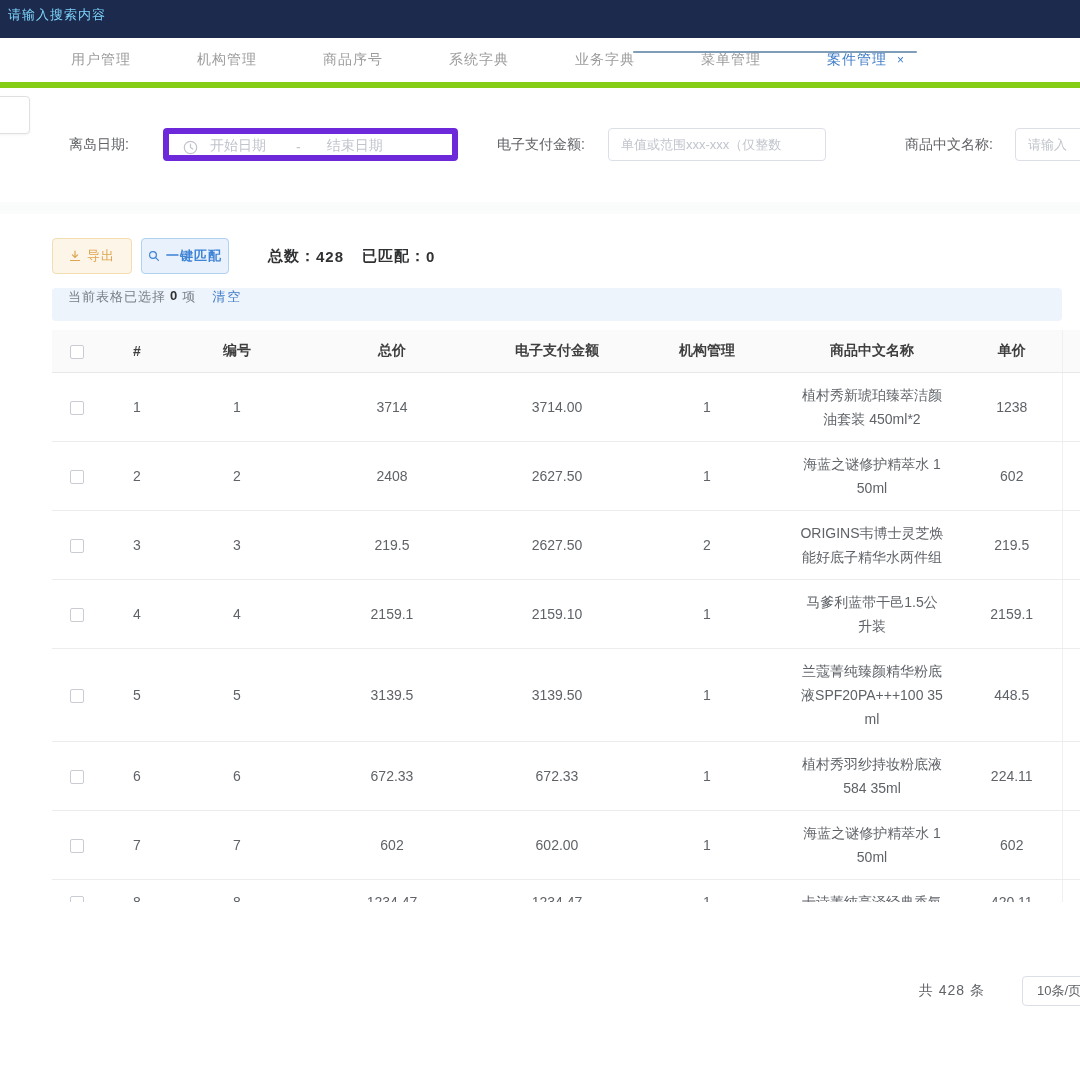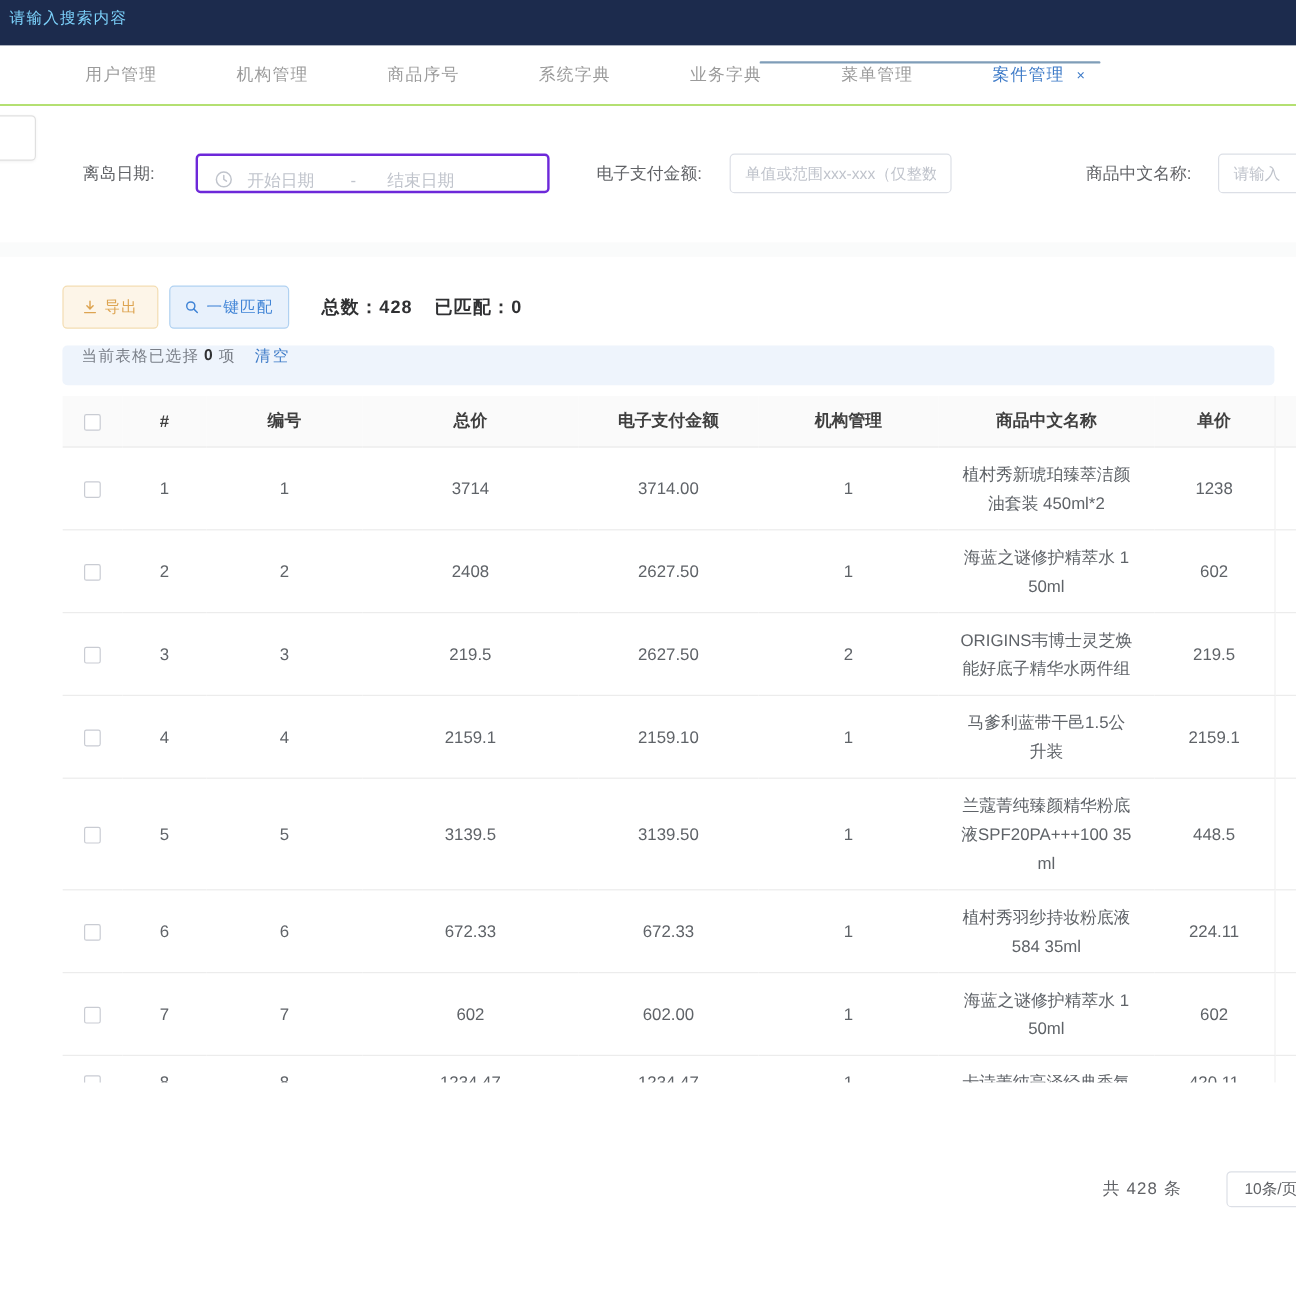--- a/index.html
+++ b/index.html
@@ -6,60 +6,60 @@
   html,body { width:1080px; height:1077px; overflow:hidden; background:#fff;
     font-family:"Liberation Sans","DejaVu Sans",sans-serif; position:relative; }
 
   
   .topbar { position:absolute; left:0; top:0; width:1080px; height:38px;
     background:#1c2b4d; display:flex; align-items:flex-start; padding:6px 0 0 8px; }
   .topbar-search { color:#7dd3fc; font-size:13px; letter-spacing:1px; cursor:text; }
 
   
   .tabsbar { position:absolute; left:0; top:38px; width:1080px; height:50px;
-    background:#fff; border-bottom:1px solid #84cc16; display:flex; align-items:center;
+    background:#fff; border-bottom:6px solid #84cc16; display:flex; align-items:center;
     padding-left:60px; }
   .tab { font-size:14px; color:#9b9b9b; margin-right:44px; padding:0 11px;
     white-space:nowrap; cursor:pointer; letter-spacing:1px; }
   .tab.active { color:#3e7bc8; }
   .tab .close-x { font-size:12px; margin-left:10px; color:#3e7bc8; }
   .tab-underline { position:absolute; left:633px; top:51px; width:284px; height:2px;
     background:#7f9db8; border-radius:1px; }
 
   
   .corner-box { position:absolute; left:-14px; top:96px; width:44px; height:38px;
     background:#fff; border:1px solid #e0e0e0; border-radius:4px;
     box-shadow:0 1px 3px rgba(0,0,0,.05); }
 
   
   .filter-row { position:absolute; left:0; top:128px; width:1080px; height:34px; }
   .f-label { position:absolute; font-size:14px; color:#606266; line-height:33px; }
   .date-range { position:absolute; left:163px; top:0; width:295px; height:33px;
-    border:2px solid #6d28d9; border-radius:4px; background:#fff; display:flex;
-    align-items:flex-start; padding:12px 10px; cursor:text; }
+    border:6px solid #6d28d9; border-radius:4px; background:#fff; display:flex;
+    align-items:flex-end; padding:0 10px; cursor:text; }
   .clock-ic { width:15px; height:15px; margin:0 12px 0 4px; flex:none; }
   .ph { color:#c0c4cc; font-size:14px; }
   .date-range .sep { color:#c0c4cc; margin:0 26px 0 30px; font-size:14px; }
   .txt-input { position:absolute; top:0; height:33px; border:1px solid #dcdfe6;
     border-radius:4px; background:#fff; font-size:13px; color:#c0c4cc;
     padding:0 12px; outline:none; }
   .txt-input::placeholder { color:#c0c4cc; }
 
   .soft-band { position:absolute; left:0; top:202px; width:1080px; height:12px;
     background:#f8f9fa; opacity:.7; }
 
   
   .toolbar { position:absolute; left:0; top:238px; width:1080px; height:36px;padding-left:12px; }
   .btn { position:absolute; top:0; height:36px; border-radius:4px; font-size:13px;
     display:flex; align-items:center; justify-content:center; cursor:pointer;
     letter-spacing:1px; }
   .btn-export { left:52px; width:80px; background:#fdf5e8; border:1px solid #f3ddb2;
     color:#dda451; }
-  .btn-match { left:141px; width:100px; background:#e8f1fc; border:1px solid #b0d1f1;
-    color:#4084d6; }
+  .btn-match { left:141px; width:88px; background:#e8f1fc; border:1px solid #b0d1f1;
+    color:#4084d6;font-weight:bold; }
   .btn svg { margin-right:6px; }
   .stats { position:absolute; left:268px; top:0; height:36px; display:flex;
     align-items:center; font-size:15px; color:#303133; font-weight:600;
     letter-spacing:1px;text-align:right; }
   .stats .gap { width:18px; }
 
   
   .sel-bar { position:absolute; left:52px; top:288px; width:1010px; height:33px;
     background:#eef4fc; border-radius:4px; display:flex; align-items:flex-start;
     padding-left:16px; font-size:13px; color:#7a7f88; letter-spacing:1px; }
@@ -117,21 +117,21 @@
     <svg class="clock-ic" viewBox="0 0 16 16">
       <circle cx="8" cy="8" r="6.6" fill="none" stroke="#c0c4cc" stroke-width="1.3"></circle>
       <path d="M8 4.5 V8 l2.4 1.6" fill="none" stroke="#c0c4cc" stroke-width="1.3" stroke-linecap="round"></path>
     </svg>
     <span class="ph">开始日期</span>
     <span class="sep">-</span>
     <span class="ph">结束日期</span>
   </div>
 
   <span class="f-label" style="left:497px">电子支付金额:</span>
-  <input class="txt-input" style="left: 608px; width: 185px;" type="text" placeholder="单值或范围xxx-xxx（仅整数">
+  <input class="txt-input" style="left: 608px; width: 218px;" type="text" placeholder="单值或范围xxx-xxx（仅整数">
 
   <span class="f-label" style="left:905px">商品中文名称:</span>
   <input class="txt-input" style="left: 1015px; width: 120px;" type="text" placeholder="请输入">
 </section>
 
 <div class="soft-band"></div>
 
 <section class="toolbar">
   <div class="btn btn-export">
     <svg width="12" height="12" viewBox="0 0 12 12">

